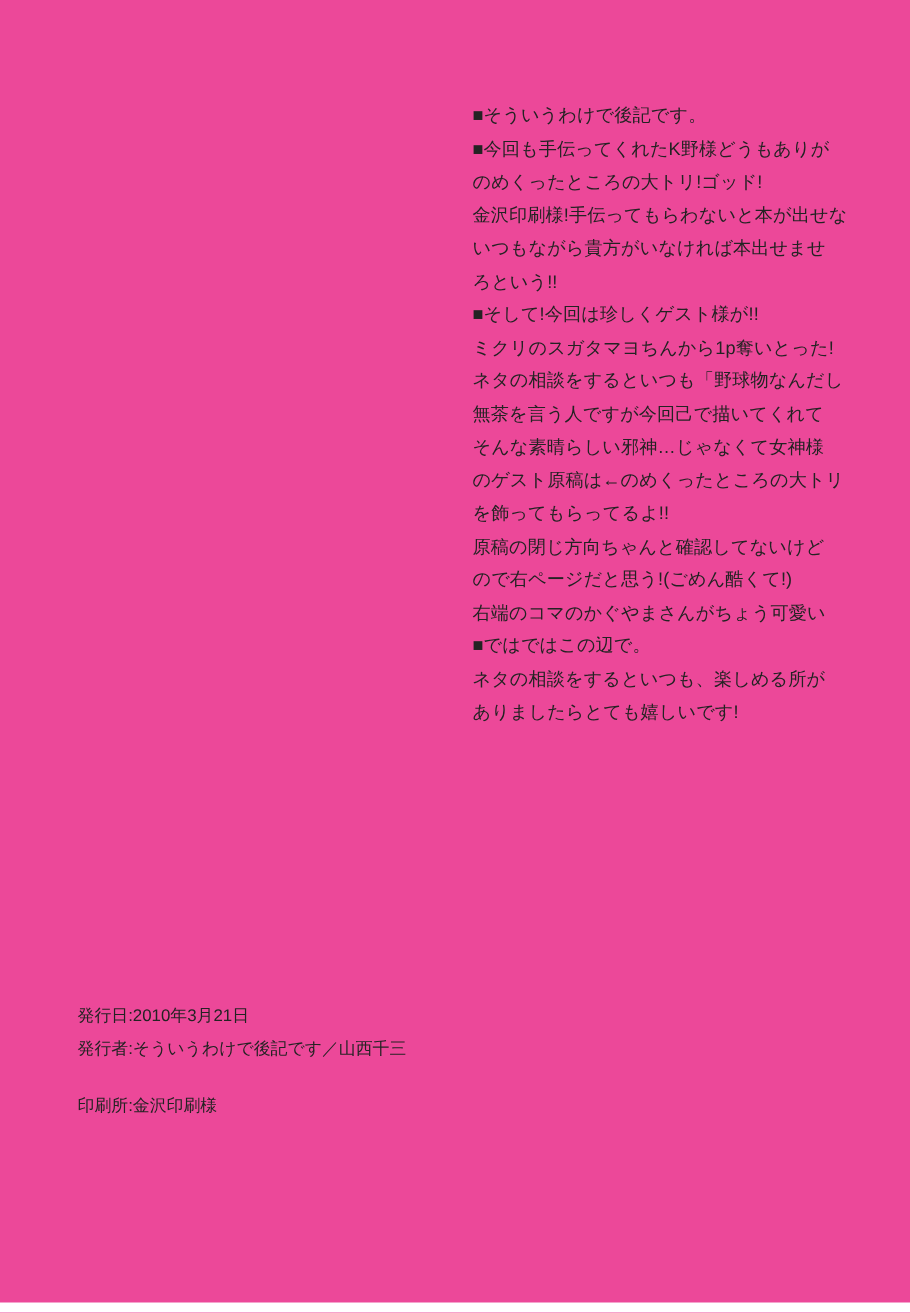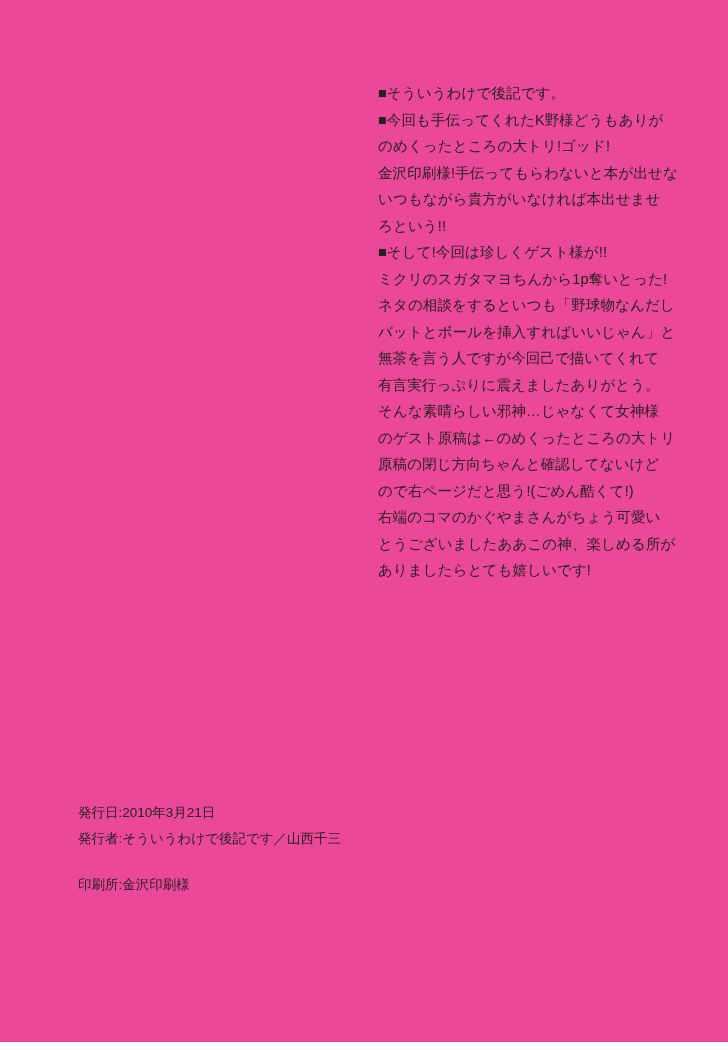--- a/index.html
+++ b/index.html
@@ -39,21 +39,21 @@
     word-break: break-all;
   }
   .afterword .sig {
     margin: 0;
     padding: 0;
     letter-spacing: 0.3px;
   }
   
   .colophon {
     position: absolute;
-    left: 78px;
+    left: 62px;
     top: 800px;
     width: 420px;
     font-size: 13.5px;
     line-height: 26px;
     color: #232323;
   }
   .colophon .line {
     margin: 0;
     padding: 0;
     white-space: pre-wrap;
@@ -70,29 +70,29 @@
   <div class="afterword">
     <p>■そういうわけで後記です。</p>
     <p>■今回も手伝ってくれたK野様どうもありが</p>
     <p>のめくったところの大トリ!ゴッド!</p>
     <p>金沢印刷様!手伝ってもらわないと本が出せな</p>
     <p>いつもながら貴方がいなければ本出せませ</p>
     <p>ろという!!</p>
     <p>■そして!今回は珍しくゲスト様が!!</p>
     <p>ミクリのスガタマヨちんから1p奪いとった!</p>
     <p>ネタの相談をするといつも「野球物なんだし</p>
-    <p>バットとボールを挿入すればいいじゃん」と</p>
     <p>無茶を言う人ですが今回己で描いてくれて</p>
-    <p>有言実行っぷりに震えましたありがとう。</p>
     <p>そんな素晴らしい邪神…じゃなくて女神様</p>
     <p>のゲスト原稿は←のめくったところの大トリ</p>
+    <p>を飾ってもらってるよ!!</p>
     <p>原稿の閉じ方向ちゃんと確認してないけど</p>
     <p>ので右ページだと思う!(ごめん酷くて!)</p>
     <p>右端のコマのかぐやまさんがちょう可愛い</p>
-    <p>とうございましたああこの神、楽しめる所が</p>
+    <p>■ではではこの辺で。</p>
+    <p>ネタの相談をするといつも、楽しめる所が</p>
     <p>ありましたらとても嬉しいです!</p>
   </div>
 
   <div class="colophon">
     <p class="line">発行日:2010年3月21日</p>
     <p class="line">発行者:そういうわけで後記です／山西千三</p>
     <p class="line printer">印刷所:金沢印刷様</p>
   </div>
 
 </div>

